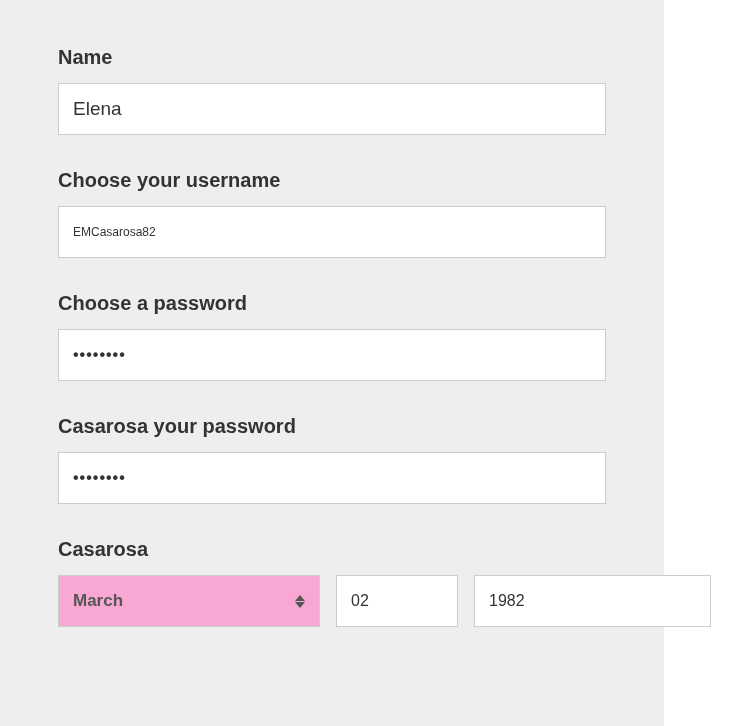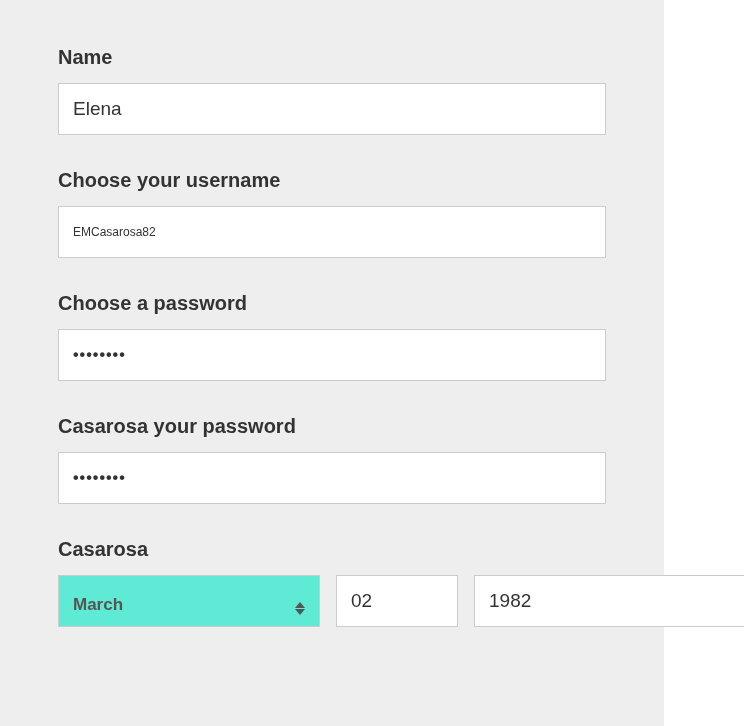--- a/index.html
+++ b/index.html
@@ -81,24 +81,24 @@
     .birthday-row {
       display: flex;
       gap: 16px;
       align-items: stretch;
     }
     .select-wrapper {
       position: relative;
       flex: 0 0 262px;
       height: 52px;
       border: 1px solid #cccccc;
-      background: #5eead4;
+      background: #f9a8d4;
       display: flex;
-      align-items: flex-end;
-      padding: 11px 14px;
+      align-items: center;
+      padding: 0 14px;
     }
     .select-value {
       font-size: 17px;
       font-weight: 700;
       color: #555555;
       flex: 1;
     }
     .spinner-icons {
       display: flex;
       flex-direction: column;
@@ -114,21 +114,21 @@
     .tri-up {
       border-bottom: 6px solid #555555;
     }
     .tri-down {
       border-top: 6px solid #555555;
     }
     .day-input, .year-input {
       height: 52px;
       border: 1px solid #cccccc;
       background: #ffffff;
-      font-size: 19px;
+      font-size: 16px;
       color: #333333;
       padding: 0 14px;
       outline: none;
     }
     .day-input {
       flex: 0 0 122px;
       width: 122px;
     }
     .year-input {
       flex: 1;

